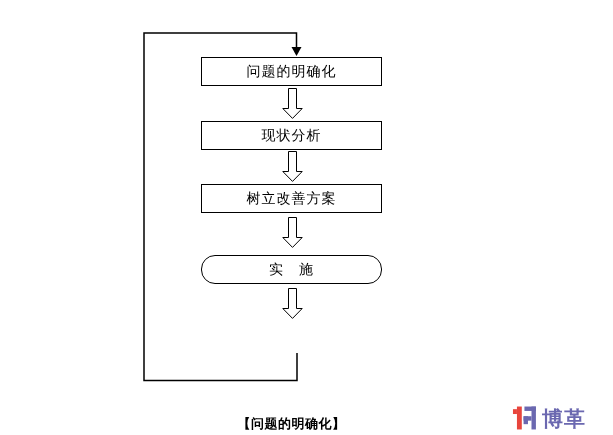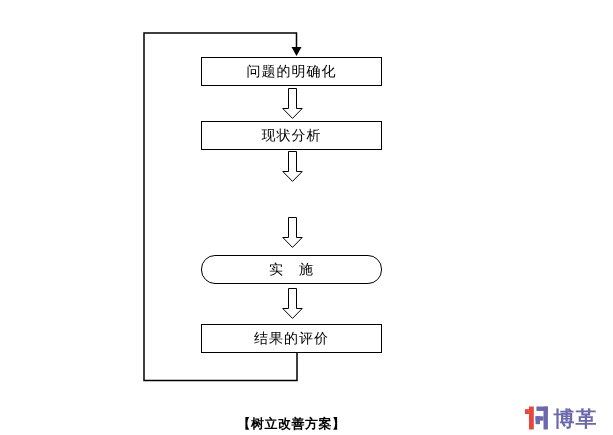--- a/index.html
+++ b/index.html
@@ -36,21 +36,21 @@
   .a2 { top: 135px; }
   .a3 { top: 201px; }
   .a4 { top: 272px; }
   .caption {
     position: absolute; left: 176px; top: 399px; width: 231px;
     text-align: center; font-size: 13px; font-weight: bold;
     color: #000000; letter-spacing: 0.5px;
   }
   .logo {
     position: absolute; right: 4px; top: 388px; width: 100px;
-    display: flex; flex-direction: column; align-items: center;
+    display: flex; flex-direction: row; align-items: center;
   }
   .logo-row {
     display: flex; align-items: center; gap: 3px; height: 28px;
   }
   .logo-brand {
     font-size: 21px; font-weight: bold; color: var(--logo-purple, #6b68b0);
     letter-spacing: 1px; line-height: 1;
   }
   .logo-url {
     margin-top: 1px;
@@ -64,37 +64,37 @@
 
 <div class="canvas">
 
   <svg class="loop-svg" viewBox="0 0 613 435" xmlns="http://www.w3.org/2000/svg">
     <path d="M297,337 L297,364.5 L144,364.5 L144,17 L296.5,17 L296.5,31" fill="none" stroke="#000000" stroke-width="1.5"></path>
     <polygon points="291.5,31 301.5,31 296.5,40" fill="#000000"></polygon>
   </svg>
 
   <div class="flow-box b1">问题的明确化</div>
   <div class="flow-box b2">现状分析</div>
+  <div class="flow-box b3">树立改善方案</div>
   <div class="flow-box b4">实　施</div>
-  <div class="flow-box b5">结果的评价</div>
 
   <svg class="down-arrow a1" viewBox="0 0 21 31" xmlns="http://www.w3.org/2000/svg">
     <polygon points="6.5,0.5 6.5,20.5 0.8,20.5 10.5,30.4 20.2,20.5 14.5,20.5 14.5,0.5" fill="#ffffff" stroke="#000000" stroke-width="1"></polygon>
   </svg>
   <svg class="down-arrow a2" viewBox="0 0 21 31" xmlns="http://www.w3.org/2000/svg">
     <polygon points="6.5,0.5 6.5,20.5 0.8,20.5 10.5,30.4 20.2,20.5 14.5,20.5 14.5,0.5" fill="#ffffff" stroke="#000000" stroke-width="1"></polygon>
   </svg>
   <svg class="down-arrow a3" viewBox="0 0 21 31" xmlns="http://www.w3.org/2000/svg">
     <polygon points="6.5,0.5 6.5,20.5 0.8,20.5 10.5,30.4 20.2,20.5 14.5,20.5 14.5,0.5" fill="#ffffff" stroke="#000000" stroke-width="1"></polygon>
   </svg>
   <svg class="down-arrow a4" viewBox="0 0 21 31" xmlns="http://www.w3.org/2000/svg">
     <polygon points="6.5,0.5 6.5,20.5 0.8,20.5 10.5,30.4 20.2,20.5 14.5,20.5 14.5,0.5" fill="#ffffff" stroke="#000000" stroke-width="1"></polygon>
   </svg>
 
-  <div class="caption">【树立改善方案】</div>
+  <div class="caption">【问题的明确化】</div>
 
   <div class="logo">
     <div class="logo-row">
       <svg width="30" height="28" viewBox="0 0 34 30" xmlns="http://www.w3.org/2000/svg">
         <rect x="9" y="2" width="5.5" height="26" class="mark-red" fill="#e8453c"></rect>
         <rect x="4.5" y="5" width="4.5" height="5.5" class="mark-red" fill="#e8453c"></rect>
         <rect x="17.5" y="2" width="13" height="5" class="mark-purple" fill="#6b68b0"></rect>
         <rect x="25.5" y="2" width="5" height="26" class="mark-purple" fill="#6b68b0"></rect>
         <rect x="16.5" y="13" width="9" height="5" class="mark-purple" fill="#6b68b0"></rect>
         <rect x="16.5" y="13" width="5" height="9" class="mark-purple" fill="#6b68b0"></rect>

